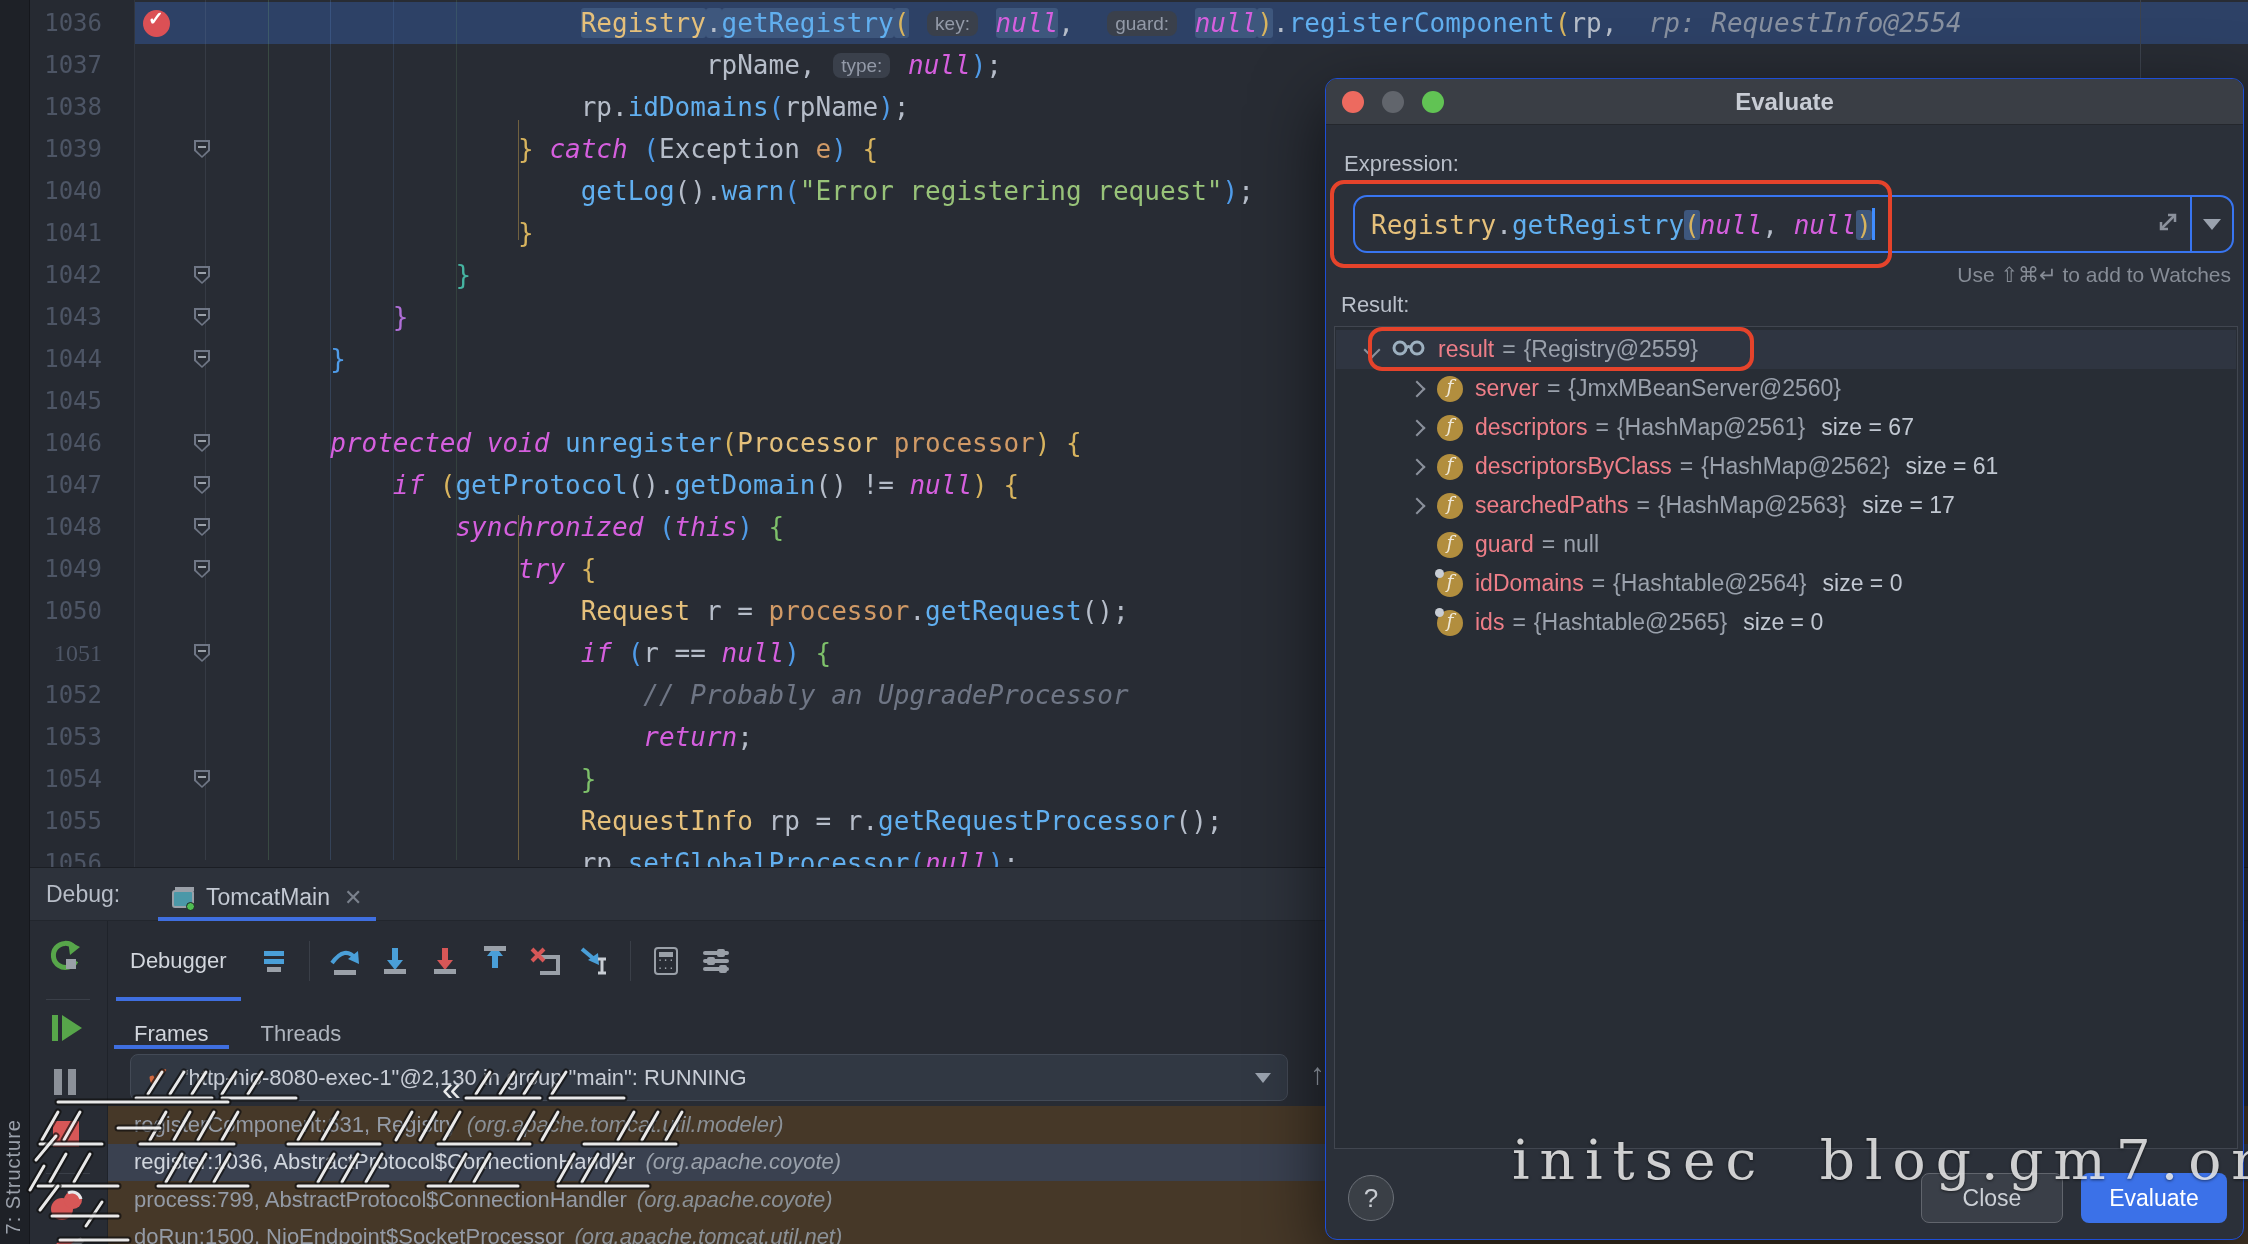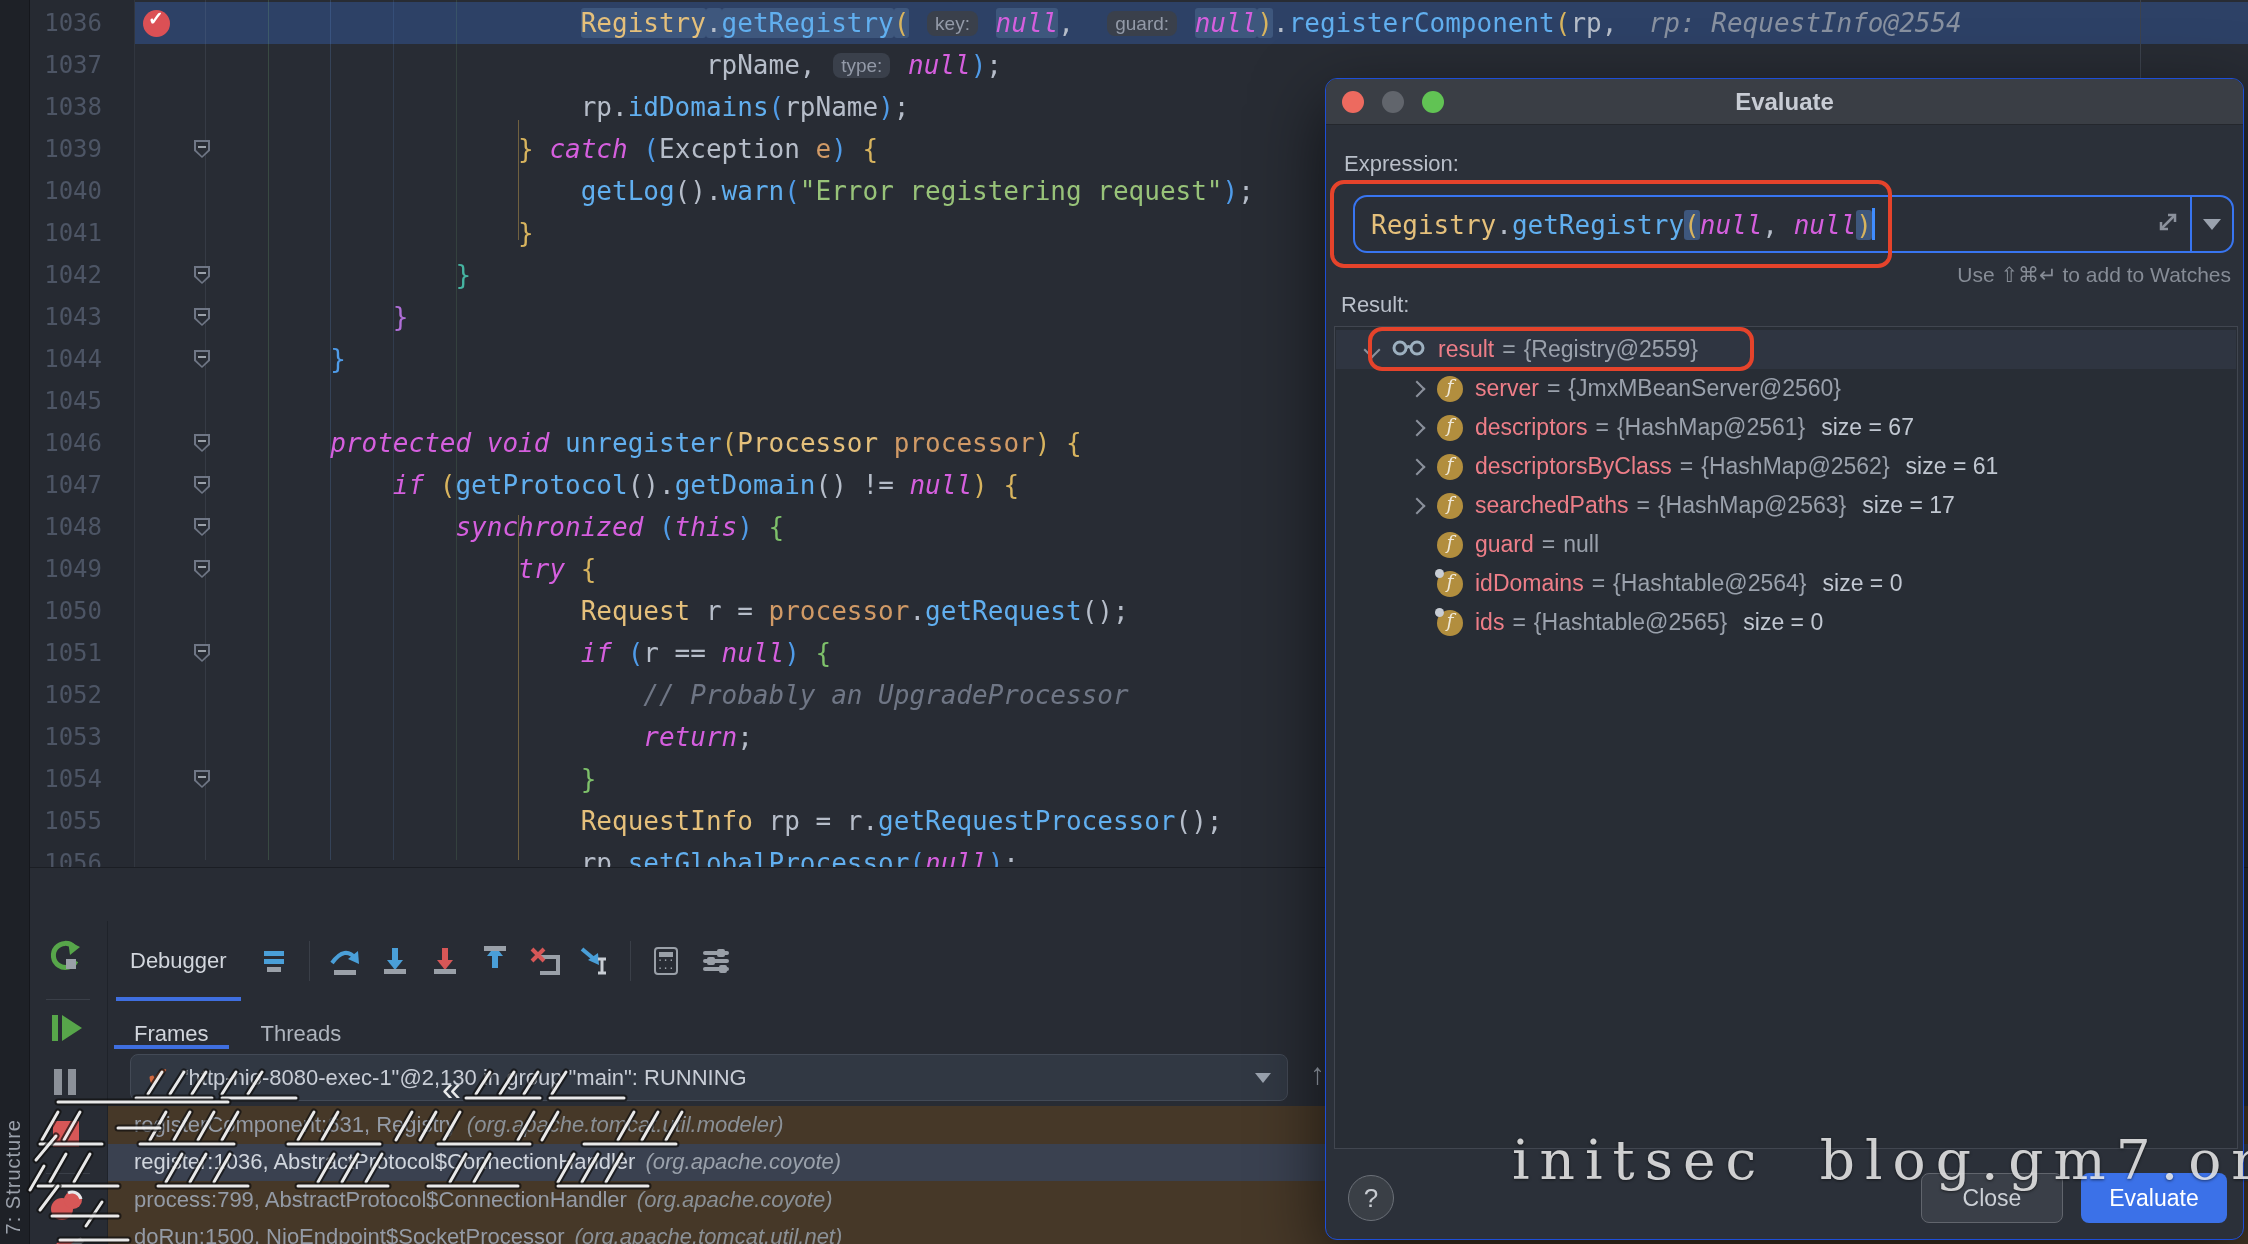--- a/index.html
+++ b/index.html
@@ -156,21 +156,21 @@
         <div class="lnum" style="top: 212px;">1041</div>
         <div class="lnum" style="top: 254px;">1042</div>
         <div class="lnum" style="top: 296px;">1043</div>
         <div class="lnum" style="top: 338px;">1044</div>
         <div class="lnum" style="top: 380px;">1045</div>
         <div class="lnum" style="top: 422px;">1046</div>
         <div class="lnum" style="top: 464px;">1047</div>
         <div class="lnum" style="top: 506px;">1048</div>
         <div class="lnum" style="top: 548px;">1049</div>
         <div class="lnum" style="top: 590px;">1050</div>
-        <div class="lnum" style="top: 632px;">1051</div>
+        <div class="lnum" style="top: 632px; font-family: Liberation Serif, serif;">1051</div>
         <div class="lnum" style="top: 674px;">1052</div>
         <div class="lnum" style="top: 716px;">1053</div>
         <div class="lnum" style="top: 758px;">1054</div>
         <div class="lnum" style="top: 800px;">1055</div>
         <div class="lnum" style="top: 842px;">1056</div>
       </div>
     <div id="code-lines">
         <div class="code-line" style="top: 2px;"><span>                        </span><span class="tk-cls tk-hl">Registry</span><span class="tk-txt tk-hl">.</span><span class="tk-fn tk-hl">getRegistry</span><span class="tk-bry tk-hl">(</span><span class="tk-sp"> </span><span class="tk-hint">key:</span><span class="tk-sp"> </span><span class="tk-kw tk-hl">null</span><span class="tk-txt">,</span><span class="tk-sp">  </span><span class="tk-hint">guard:</span><span class="tk-sp"> </span><span class="tk-kw tk-hl">null</span><span class="tk-bry tk-hl">)</span><span class="tk-txt">.</span><span class="tk-fn">registerComponent</span><span class="tk-bry">(</span><span class="tk-txt">rp,</span><span class="tk-sp">  </span><span class="tk-ihint">rp: RequestInfo@2554</span></div>
         <div class="code-line" style="top: 44px;"><span>                                </span><span class="tk-txt">rpName,</span><span class="tk-sp"> </span><span class="tk-hint">type:</span><span class="tk-sp"> </span><span class="tk-kw">null</span><span class="tk-brb">)</span><span class="tk-txt">;</span></div>
         <div class="code-line" style="top: 86px;"><span>                        </span><span class="tk-txt">rp.</span><span class="tk-fn">idDomains</span><span class="tk-brb">(</span><span class="tk-txt">rpName</span><span class="tk-brb">)</span><span class="tk-txt">;</span></div>
@@ -230,20 +230,33 @@
         <div class="fold-in"></div>
         <div class="fold-minus"></div>
       </div>
       <div class="fold" style="top: 770px;">
         <div class="fold-in"></div>
         <div class="fold-minus"></div>
       </div>
     </div>
 
   <div class="debug">
+    <div class="debug-head">
+      <div class="debug-title">Debug:</div>
+      <div class="session-tab">
+        <span class="run-icon">
+            <span class="bar"></span>
+            <span class="frame"></span>
+            <span class="dot"></span>
+          </span>
+        <span class="session-name">TomcatMain</span>
+        <span class="tab-close">✕</span>
+        <span class="tab-underline"></span>
+      </div>
+    </div>
 
     <div class="vtoolbar">
       <div class="vicon" style="top:18px;">
         <svg width="40" height="38" viewBox="0 0 40 38">
             <path d="M28 8 A12 12 0 1 0 30 22" fill="none" stroke="#57a64a" stroke-width="5"></path>
             <path d="M22 2 L34 8 L24 16 Z" fill="#57a64a"></path>
             <rect x="20" y="20" width="10" height="10" fill="#9aa0a8"></rect>
           </svg>
       </div>
       <div class="vtb-sep" style="top:78px;"></div>

